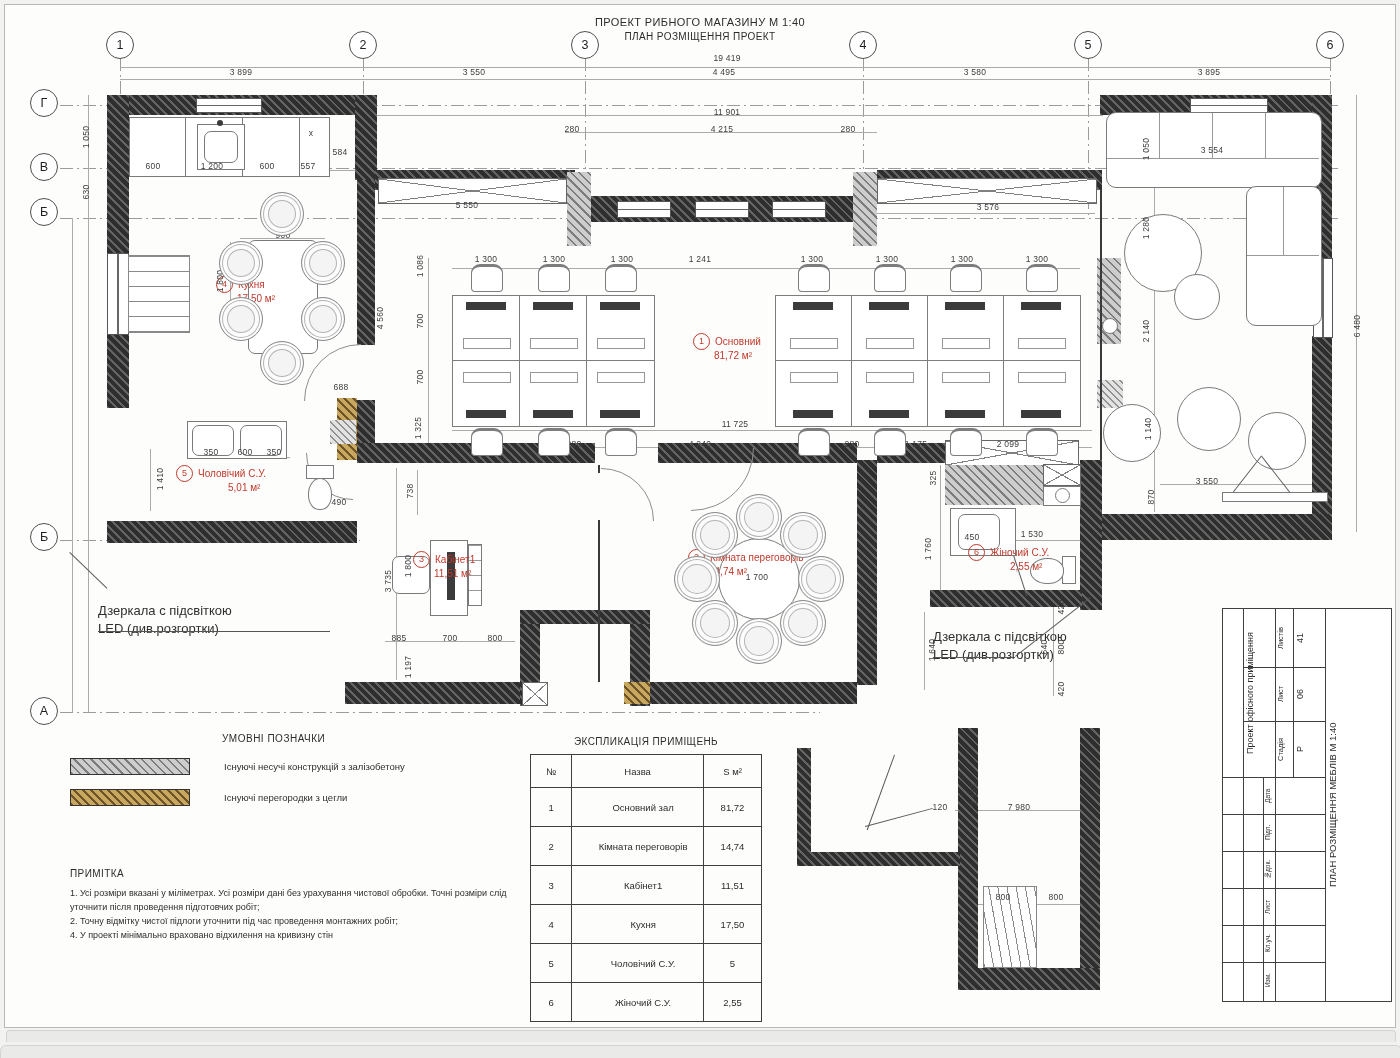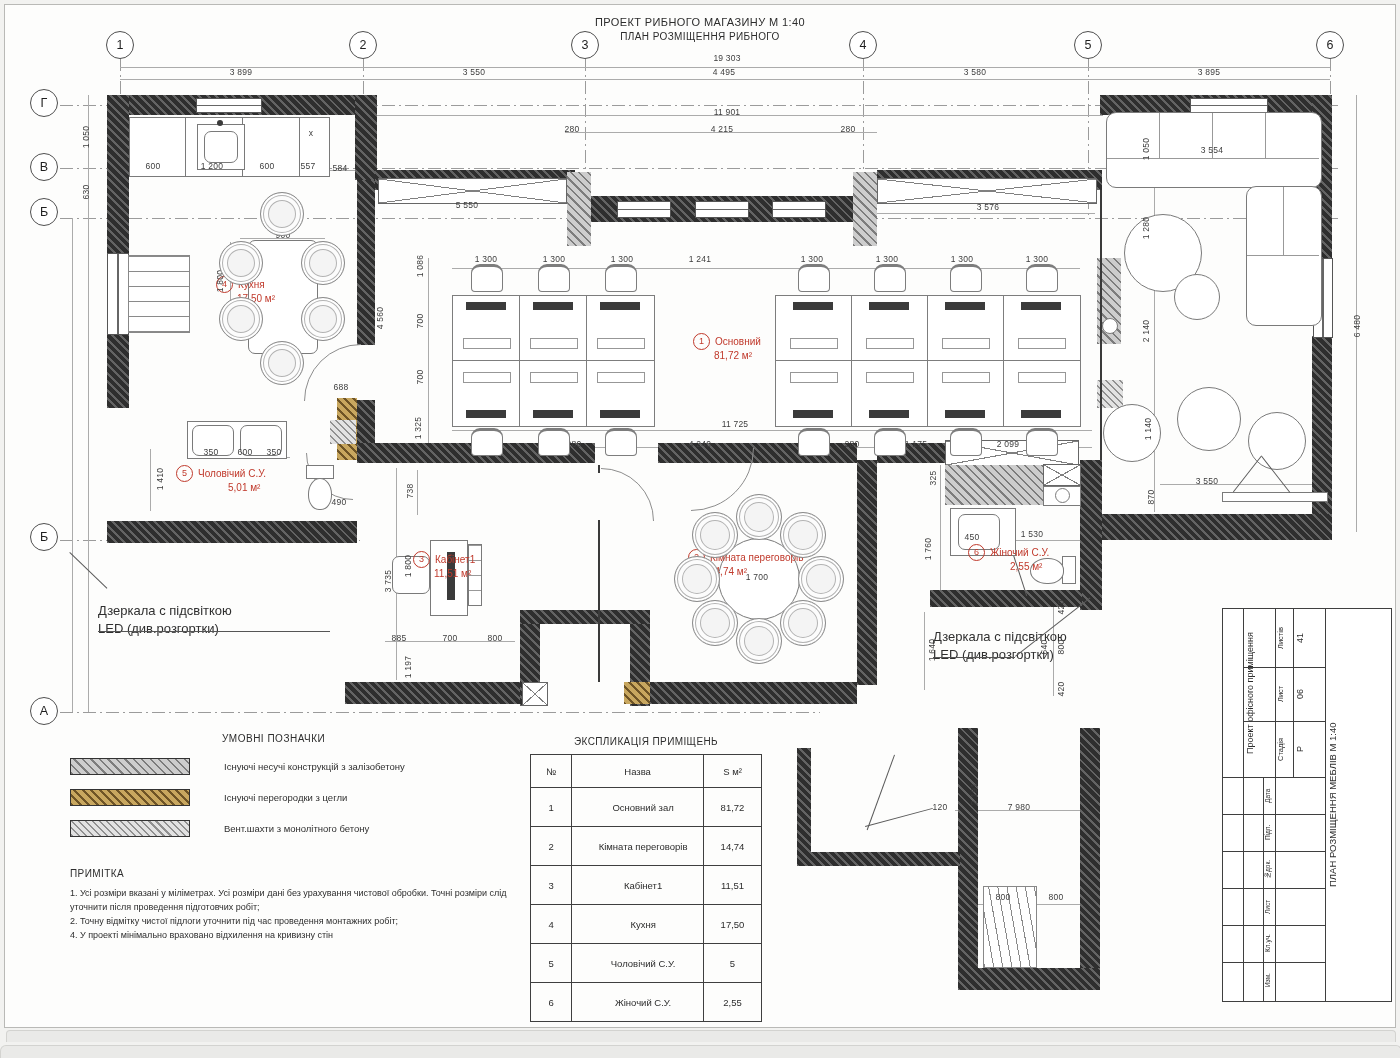--- a/index.html
+++ b/index.html
@@ -77,21 +77,21 @@
 </style>
 </head>
 <body>
 
 <div id="stage">
   <div id="sheet"></div>
   <div id="plan">
 
     <div id="ttl">
       <div class="t1">ПРОЕКТ РИБНОГО МАГАЗИНУ  М 1:40</div>
-      <div class="t2">ПЛАН РОЗМІЩЕННЯ РИБНОГО</div>
+      <div class="t2">ПЛАН РОЗМІЩЕННЯ ПРОЕКТ</div>
     </div>
 
     <div class="axh" style="left:60px;top:105px;width:1280px;"></div>
     <div class="axh" style="left:60px;top:168px;width:1280px;"></div>
     <div class="axh" style="left:60px;top:218px;width:1280px;"></div>
     <div class="axh" style="left:60px;top:540px;width:300px;"></div>
     <div class="axh" style="left:60px;top:712px;width:760px;"></div>
     <div class="axv" style="left:120px;top:58px;height:160px;"></div>
     <div class="axv" style="left:363px;top:58px;height:160px;"></div>
     <div class="axv" style="left:585px;top:58px;height:112px;"></div>
@@ -313,37 +313,37 @@
       <div>LED (див.розгортки)</div>
     </div>
     <div style="left:98px;top:631px;width:232px;height:1px;background:#555;"></div>
     <div class="lead" style="left:70px;top:552px;width:52px;transform:rotate(44deg);"></div>
     <div class="ann" style="left:933px;top:628px;">
       <div>Дзеркала с підсвіткою</div>
       <div>LED (див.розгортки)</div>
     </div>
     <div style="left:933px;top:657px;width:82px;height:1px;background:#555;"></div>
     <div class="lead" style="left:1015px;top:656px;width:95px;transform:rotate(-38deg);"></div>
-  <span class="dim" style="left: 727px; top: 58px;">19 303</span>
+  <span class="dim" style="left: 727px; top: 58px;">19 419</span>
       <span class="dim" style="left: 241px; top: 72px;">3 899</span>
       <span class="dim" style="left: 474px; top: 72px;">3 550</span>
       <span class="dim" style="left: 724px; top: 72px;">4 495</span>
       <span class="dim" style="left: 975px; top: 72px;">3 580</span>
       <span class="dim" style="left: 1209px; top: 72px;">3 895</span>
       <span class="dim" style="left: 727px; top: 112px;">11 901</span>
       <span class="dim" style="left: 572px; top: 129px;">280</span>
       <span class="dim" style="left: 722px; top: 129px;">4 215</span>
       <span class="dim" style="left: 848px; top: 129px;">280</span>
       <span class="dim v" style="left: 86px; top: 137px;">1 050</span>
       <span class="dim v" style="left: 86px; top: 192px;">630</span>
       <span class="dim" style="left: 153px; top: 166px;">600</span>
       <span class="dim" style="left: 212px; top: 166px;">1 200</span>
       <span class="dim" style="left: 267px; top: 166px;">600</span>
       <span class="dim" style="left: 308px; top: 166px;">557</span>
-      <span class="dim" style="left: 340px; top: 168px;">584</span>
+      <span class="dim" style="left: 340px; top: 152px;">584</span>
       <span class="dim" style="left: 311px; top: 133px;">х</span>
       <span class="dim" style="left: 467px; top: 205px;">5 550</span>
       <span class="dim" style="left: 988px; top: 207px;">3 576</span>
       <span class="dim" style="left: 283px; top: 235px;">900</span>
       <span class="dim v" style="left: 220px; top: 281px;">1 800</span>
       <span class="dim v" style="left: 380px; top: 318px;">4 560</span>
       <span class="dim" style="left: 341px; top: 387px;">688</span>
       <span class="dim v" style="left: 420px; top: 266px;">1 086</span>
       <span class="dim v" style="left: 420px; top: 321px;">700</span>
       <span class="dim v" style="left: 420px; top: 377px;">700</span>
@@ -473,24 +473,20 @@
   <div id="legend">
     <div class="lt">УМОВНІ ПОЗНАЧКИ</div>
     <div class="row">
       <div class="sw wc"></div>
       <div class="lb">Існуючі несучі конструкцій з залізобетону</div>
     </div>
     <div class="row">
       <div class="sw wb"></div>
       <div class="lb">Існуючі перегородки з цегли</div>
     </div>
-    <div class="row">
-      <div class="sw wv"></div>
-      <div class="lb">Вент.шахти з монолітного бетону</div>
-    </div>
   </div>
 
   <div id="notes">
     <div class="nt">ПРИМІТКА</div>
     <div class="nl">1. Усі розміри вказані у міліметрах. Усі розміри дані без урахування чистової обробки. Точні розміри слід уточнити після проведення підготовчих робіт;</div>
     <div class="nl">2. Точну відмітку чистої підлоги уточнити під час проведення монтажних робіт;</div>
     <div class="nl">4. У проекті мінімально враховано відхилення на кривизну стін</div>
   </div>
 
   <div id="expl">

